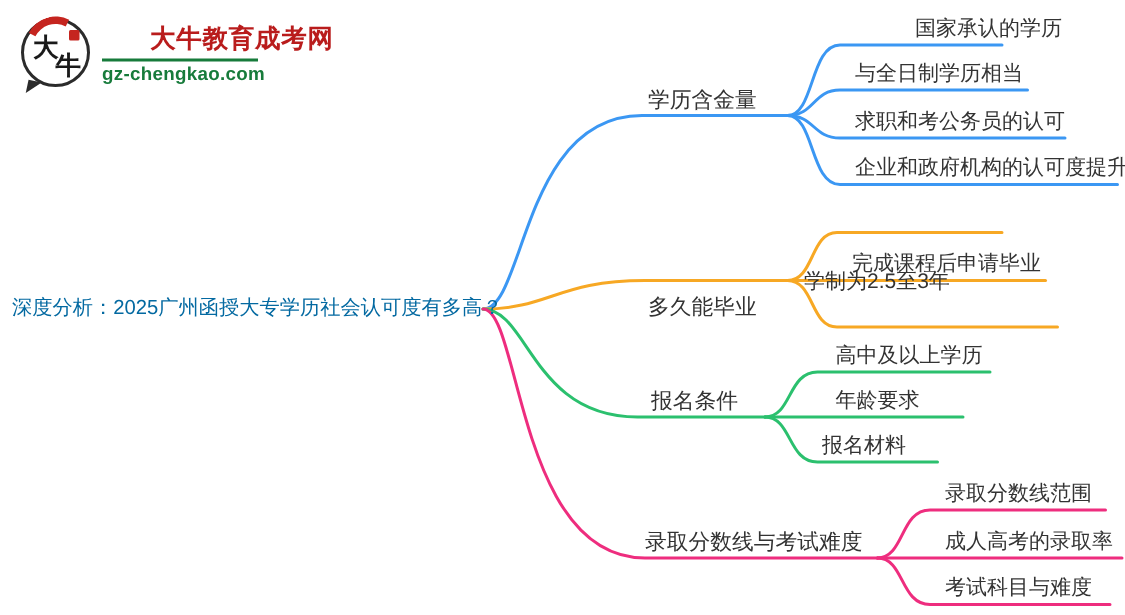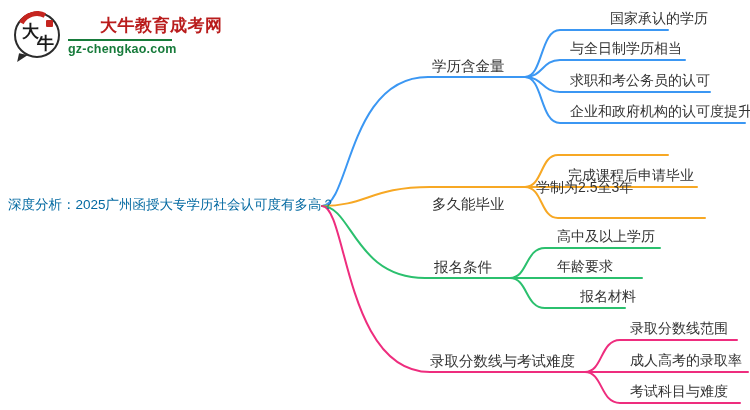--- a/index.html
+++ b/index.html
@@ -101,20 +101,20 @@
   <div class="node l2" style="left:570px; top:72px;">求职和考公务员的认可</div>
   <div class="node l2" style="left:570px; top:103px;">企业和政府机构的认可度提升</div>
 
   <div class="node l1" style="left:432px; top:167px;margin-top:28px;">多久能毕业</div>
   <div class="node l2" style="left:536px; top:135px;margin-top:44px;">学制为2.5至3年</div>
   <div class="node l2" style="left:568px; top:167px;">完成课程后申请毕业</div>
 
   <div class="node l1" style="left:434px; top:258px;">报名条件</div>
   <div class="node l2" style="left:557px; top:228px;">高中及以上学历</div>
   <div class="node l2" style="left:557px; top:258px;">年龄要求</div>
-  <div class="node l2" style="left:580px; top:288px;">报名材料</div>
+  <div class="node l2" style="left:548px; top:288px;">报名材料</div>
 
   <div class="node l1" style="left:430px; top:352px;">录取分数线与考试难度</div>
   <div class="node l2" style="left:630px; top:320px;font-family:Liberation Mono, monospace;">录取分数线范围</div>
   <div class="node l2" style="left:630px; top:352px;">成人高考的录取率</div>
   <div class="node l2" style="left:630px; top:383px;">考试科目与难度</div>
 
 </div>
 
 </body></html>

